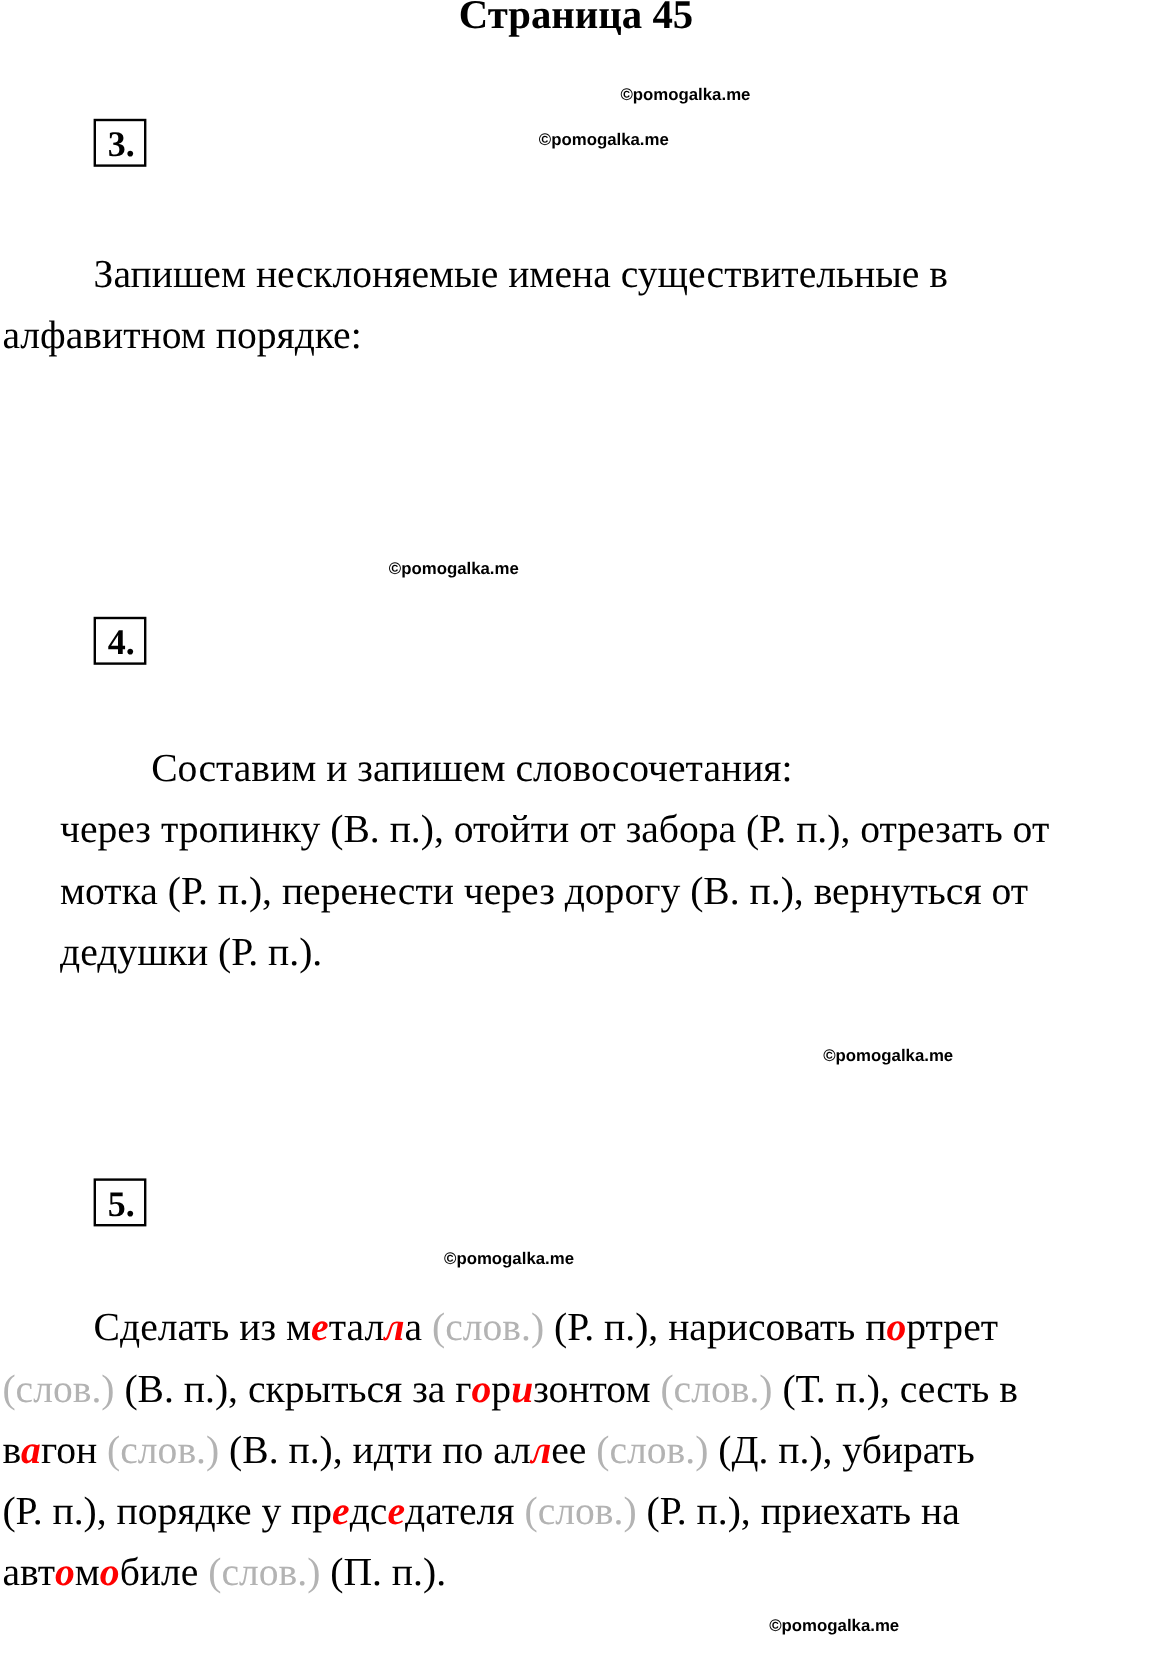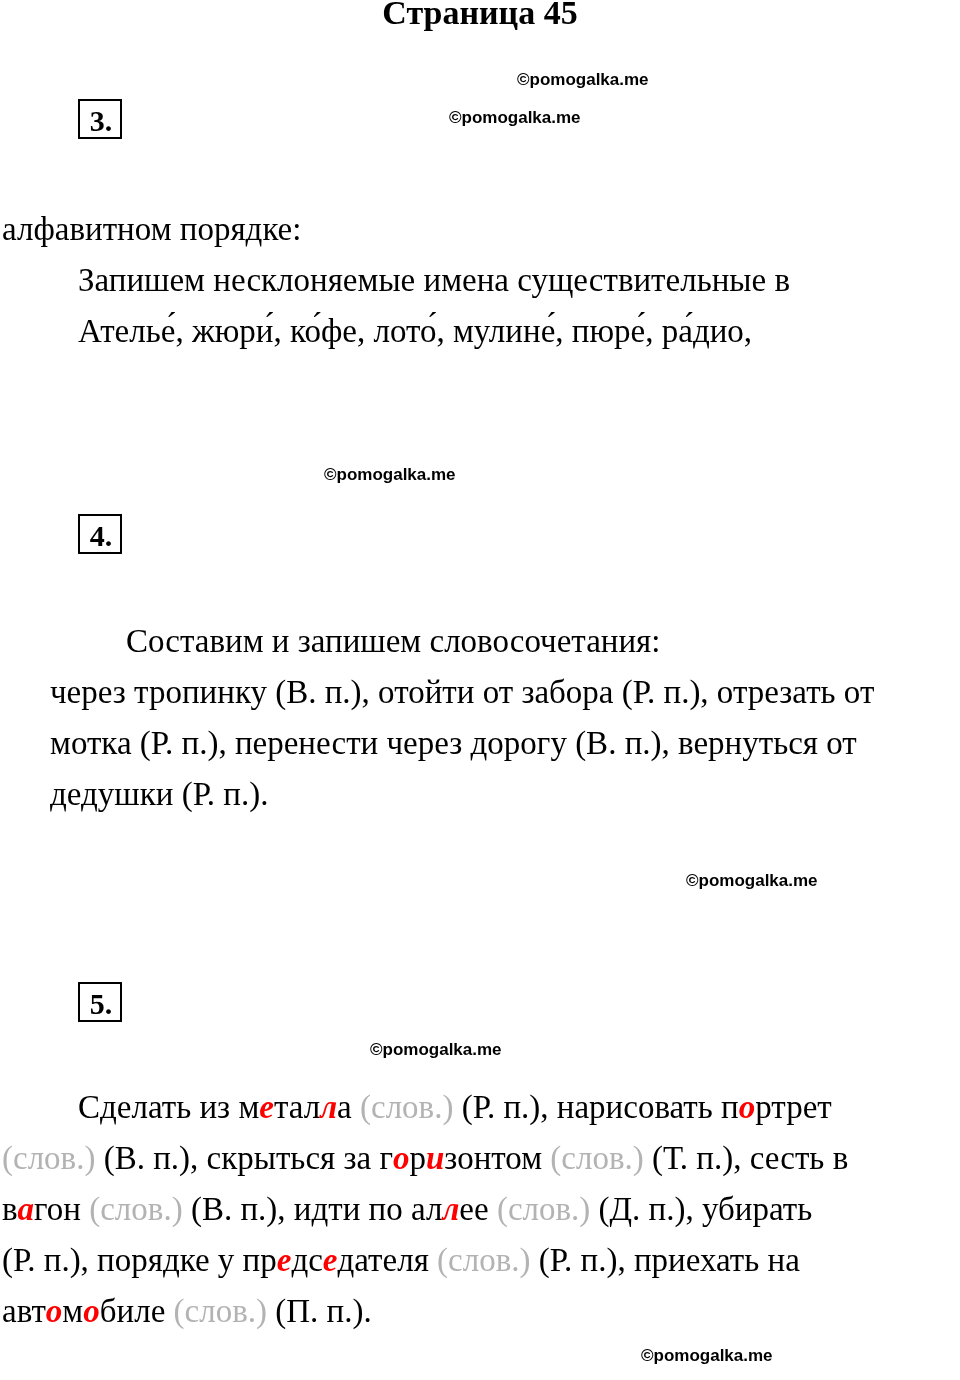--- a/index.html
+++ b/index.html
@@ -1,20 +1,20 @@
 <!DOCTYPE html>
 <html><head>
 <meta charset="utf-8">
 <style>
   html, body { margin: 0; padding: 0; background: #ffffff; }
   body { width: 960px; height: 1380px; position: relative; overflow: hidden;
          font-family: "Liberation Serif", serif; color: #000; }
   .abs { position: absolute; }
   .title { left: 0; width: 960px; top: -6px; text-align: center; font-weight: bold; font-size: 34px; }
-  .wm { font-family: "Liberation Sans", sans-serif; font-weight: bold; font-size: 17px; }
+  .wm { font-family: "Liberation Sans", sans-serif; font-weight: bold; font-size: 14px; }
   .numbox { border: 2px solid #000; font-size: 30px; font-weight: bold; width: 44px; height: 40px;
             line-height: 40px; text-align: center; box-sizing: border-box; padding-left: 2px; }
   .para { left: 2px; width: 958px; font-size: 33px; line-height: 51px; white-space: nowrap; }
   .line { display: block; height: 51px; }
   .indent { padding-left: 76px; }
   .hl { color: #ff0000; font-style: italic; font-weight: bold; }
   .note { color: #b3b3b3; }
 </style>
 </head>
 <body>
@@ -23,23 +23,22 @@
 
 <div class="abs wm" style="left:517px;top:70px;">©pomogalka.me</div>
 <div class="abs wm" style="left:449px;top:108px;">©pomogalka.me</div>
 <div class="abs wm" style="left:324px;top:465px;">©pomogalka.me</div>
 <div class="abs wm" style="left:686px;top:871px;">©pomogalka.me</div>
 <div class="abs wm" style="left:370px;top:1040px;">©pomogalka.me</div>
 <div class="abs wm" style="left:641px;top:1346px;">©pomogalka.me</div>
 
 <div class="abs numbox" style="left:78px;top:99px;">3.</div>
 <div class="abs para" style="top:204px;">
+  <span class="line indent">Запишем несклоняемые имена существительные в</span>
   <span class="line">алфавитном порядке:</span>
-  <span class="line indent">Запишем несклоняемые имена существительные в</span>
-  <span class="line indent">Ателье́, жюри́, ко́фе, лото́, мулине́, пюре́, ра́дио,</span>
 </div>
 
 <div class="abs numbox" style="left:78px;top:514px;">4.</div>
 <div class="abs para" style="top:616px;margin-left:48px;">
   <span class="line indent">Составим и запишем словосочетания:</span>
   <span class="line">через тропинку (В. п.), отойти от забора (Р. п.), отрезать от</span>
   <span class="line">мотка (Р. п.), перенести через дорогу (В. п.), вернуться от</span>
   <span class="line">дедушки (Р. п.).</span>
 </div>
 

